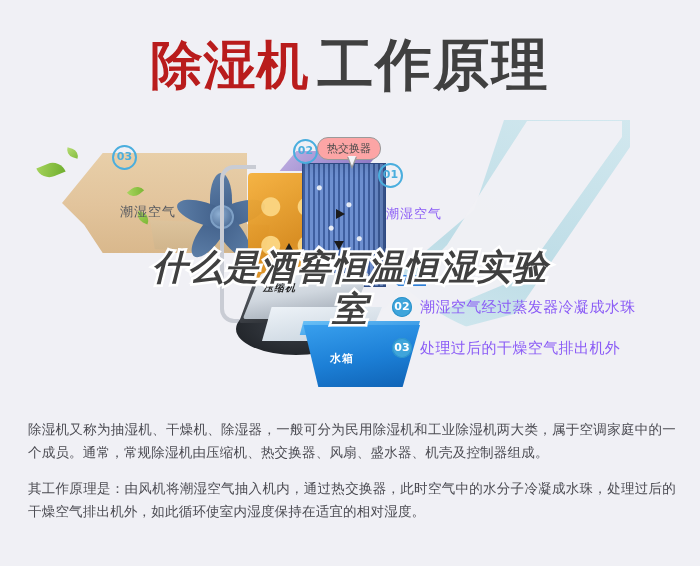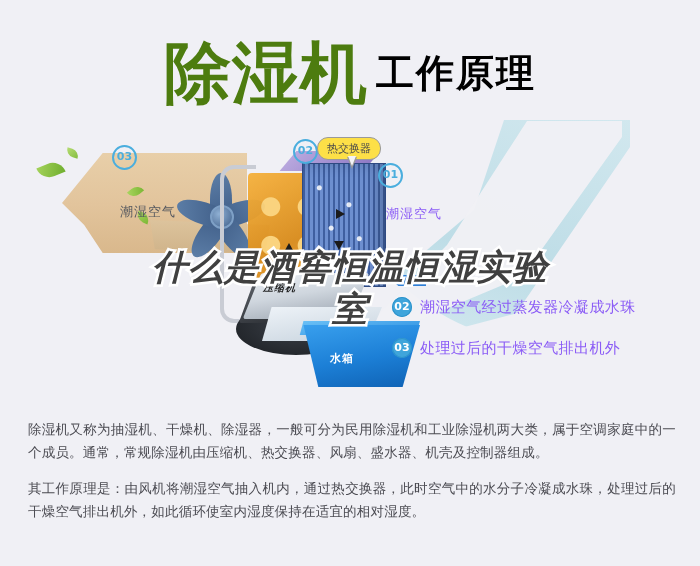--- a/index.html
+++ b/index.html
@@ -11,25 +11,25 @@
     position:relative;
   }
   .stage{position:relative;width:700px;height:566px;background:#f0f0f5;}
 
   
   .title-wrap{
     position:absolute;left:0;top:28px;width:700px;
     text-align:center;white-space:nowrap;
   }
   .title-a{
-    font-size:67px;font-weight:bold;color:#4d7c0f;
+    font-size:52px;font-weight:bold;color:#b91c1c;
     letter-spacing:1px;vertical-align:middle;
   }
   .title-b{
-    font-size:38px;font-weight:bold;color:#000000;
+    font-size:56px;font-weight:bold;color:#404040;
     letter-spacing:2px;margin-left:8px;vertical-align:middle;
   }
 
   
   .diagram{position:absolute;left:0;top:125px;width:700px;height:280px;}
 
   
   .airflow{
     position:absolute;left:330px;top:-5px;width:300px;height:225px;
     border-radius:0 0 0 260px;
@@ -189,21 +189,21 @@
     border:2px solid #4aaede;color:#4aaede;
     font-size:11px;font-weight:bold;line-height:19px;text-align:center;
     background:transparent;font-family:"DejaVu Sans",sans-serif;
   }
   .badge.b03{left:112px;top:20px;}
   .badge.b02{left:293px;top:14px;}
   .badge.b01{left:378px;top:38px;}
 
   .callout{
     position:absolute;left:317px;top:12px;padding:3px 9px;
-    border:1.5px solid #9a9a9a;border-radius:11px;background:#fde047;
+    border:1.5px solid #9a9a9a;border-radius:11px;background:#fca5a5;
     font-size:11px;color:#4a4a4a;white-space:nowrap;
   }
   .callout-tail{
     position:absolute;left:347px;top:32px;width:0;height:0;
     border-top:12px solid #9a9a9a;border-left:5px solid transparent;border-right:5px solid transparent;
   }
   .callout-tail::after{
     content:"";position:absolute;left:-4px;top:-13px;width:0;height:0;
     border-top:10px solid #f3f3f6;border-left:4px solid transparent;border-right:4px solid transparent;
   }

